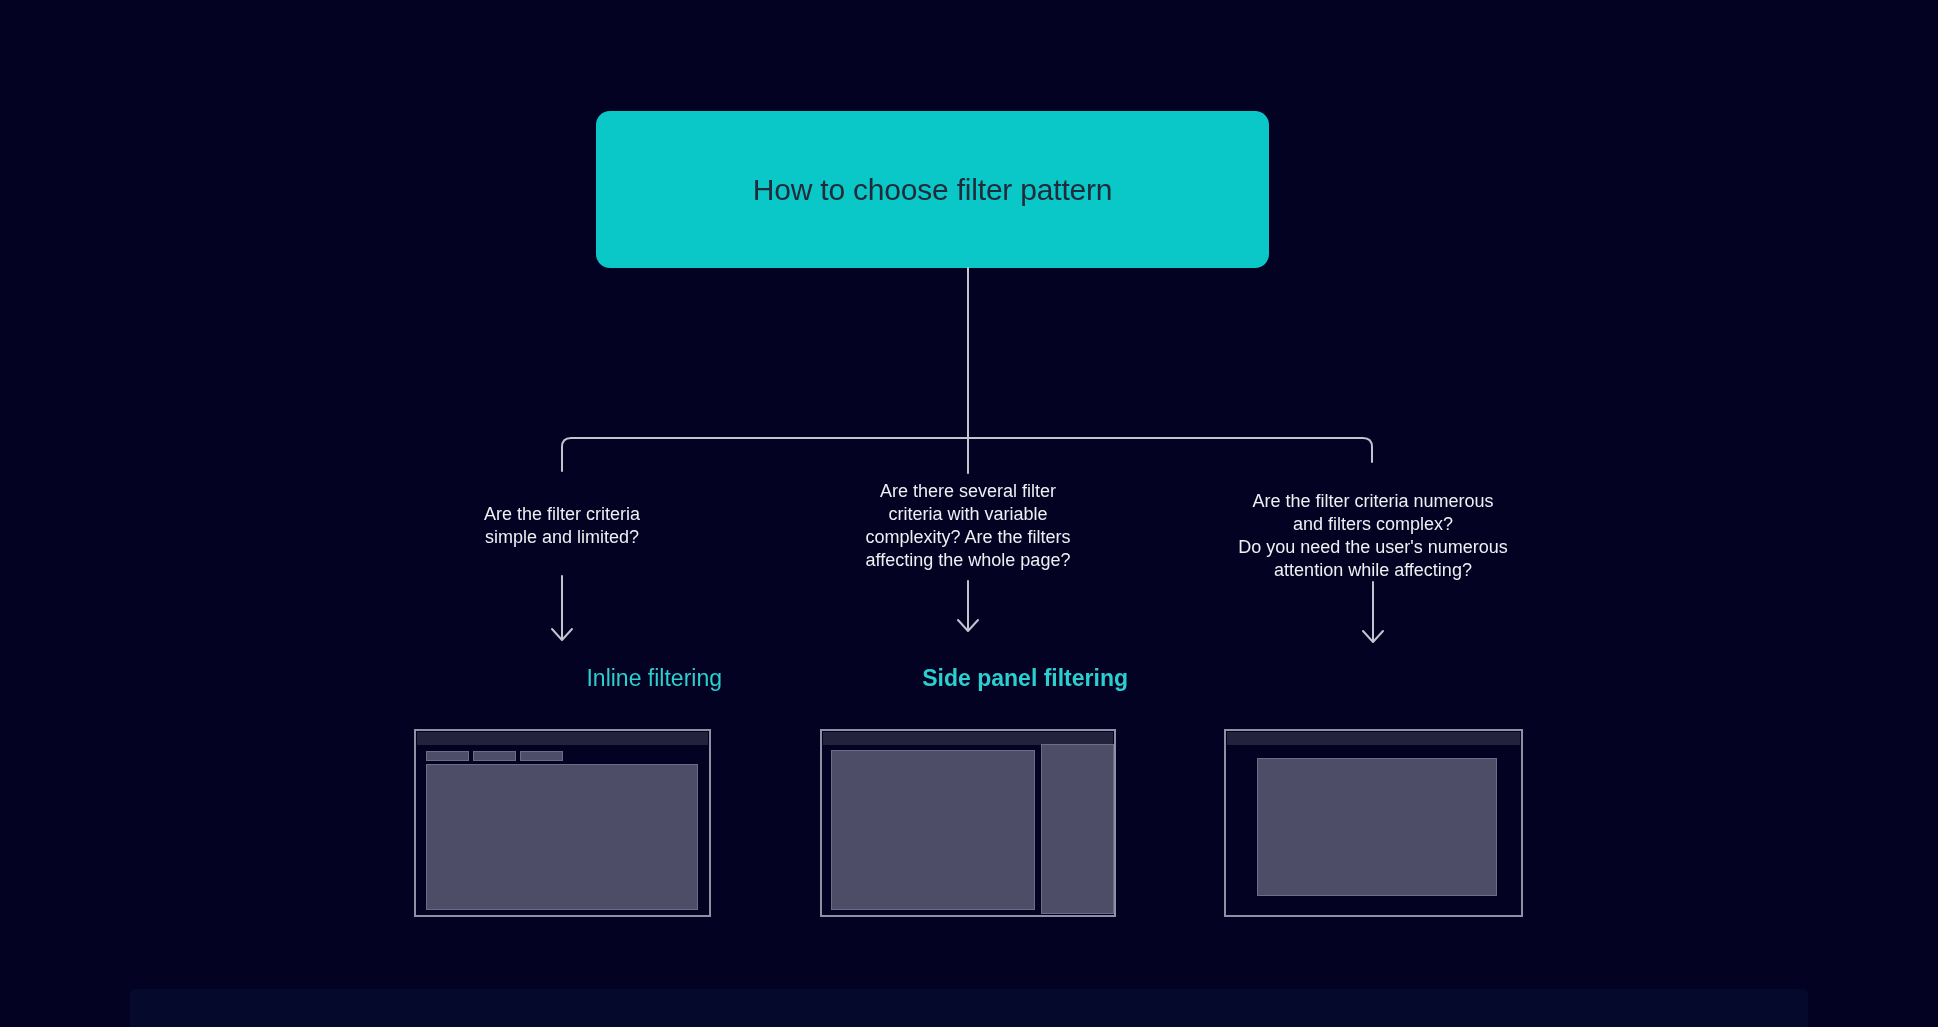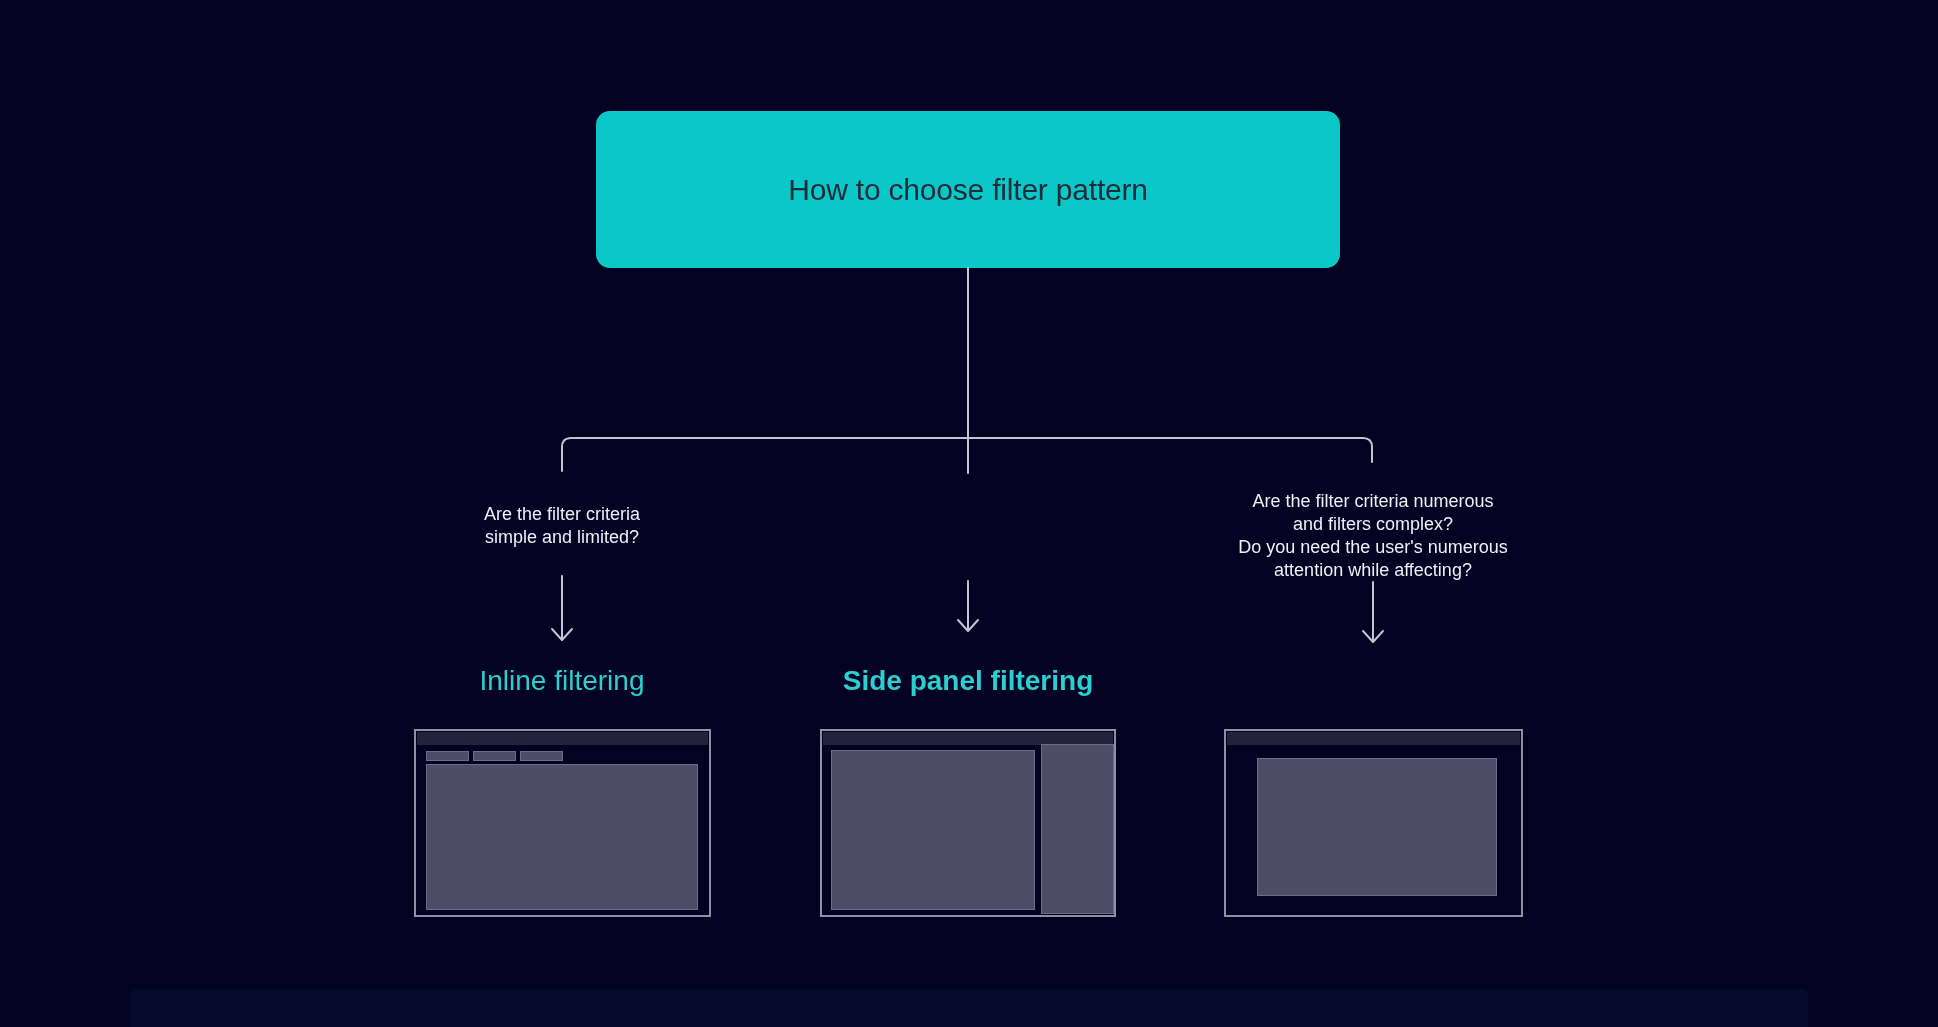--- a/index.html
+++ b/index.html
@@ -18,21 +18,21 @@
   html,body{width:1938px;height:1027px;}
   body{
     background:var(--bg);
     font-family:"Liberation Sans", sans-serif;
     position:relative;
     overflow:hidden;
   }
   .canvas{position:absolute;inset:0;}
 
   .title-card{
-    position:absolute;left:596px;top:111px;width:744px;height:157px;
+    position:absolute;left:596px;top:111px;width:673px;height:157px;
     background:var(--accent-teal);
     border-radius:14px;
     display:flex;align-items:center;justify-content:center;
   }
   .title-card .title-text{
     color:var(--title-text);
     font-size:30px;font-weight:500;letter-spacing:-0.2px;
   }
 
   svg.connectors{position:absolute;left:0;top:0;pointer-events:none;}
@@ -47,22 +47,22 @@
     font-size:18px;line-height:23px;
     text-align:center;
   }
   .question.q-inline{left:412px;top:503px;width:300px;}
   .question.q-side-panel{left:818px;top:480px;width:300px;}
   .question.q-advanced{left:1203px;top:490px;width:340px;}
 
   .branch-label{
     position:absolute;top:665px;width:320px;
     color:var(--label-teal);
-    font-size:28px;font-weight:400;
-    text-align:center;
+    font-size:23px;font-weight:400;
+    text-align:right;
   }
   .branch-label.l-inline{left:402px;}
   .branch-label.l-side-panel{left:808px;font-weight:bold;}
   .branch-label.l-advanced{left:1213px;}
 
   .thumb{
     position:absolute;top:729px;height:188px;
     border:2px solid var(--wf-border);
     background:transparent;
   }
@@ -117,20 +117,26 @@
 
     <path d="M1373 582 V641"></path>
     <path d="M1363 631 L1373 642 L1383 631"></path>
   </svg>
 
   <div class="question q-inline">
     <div>Are the filter criteria</div>
     <div>simple and limited?</div>
   </div>
 
+  <div class="question q-side-panel">
+    <div>Are there several filter</div>
+    <div>criteria with variable</div>
+    <div>complexity? Are the filters</div>
+    <div>affecting the whole page?</div>
+  </div>
 
   <div class="question q-advanced">
     <div>Are the filter criteria numerous</div>
     <div>and filters complex?</div>
     <div>Do you need the user's numerous</div>
     <div>attention while affecting?</div>
   </div>
 
   <div class="branch-label l-inline">Inline filtering</div>
   <div class="branch-label l-side-panel">Side panel filtering</div>

